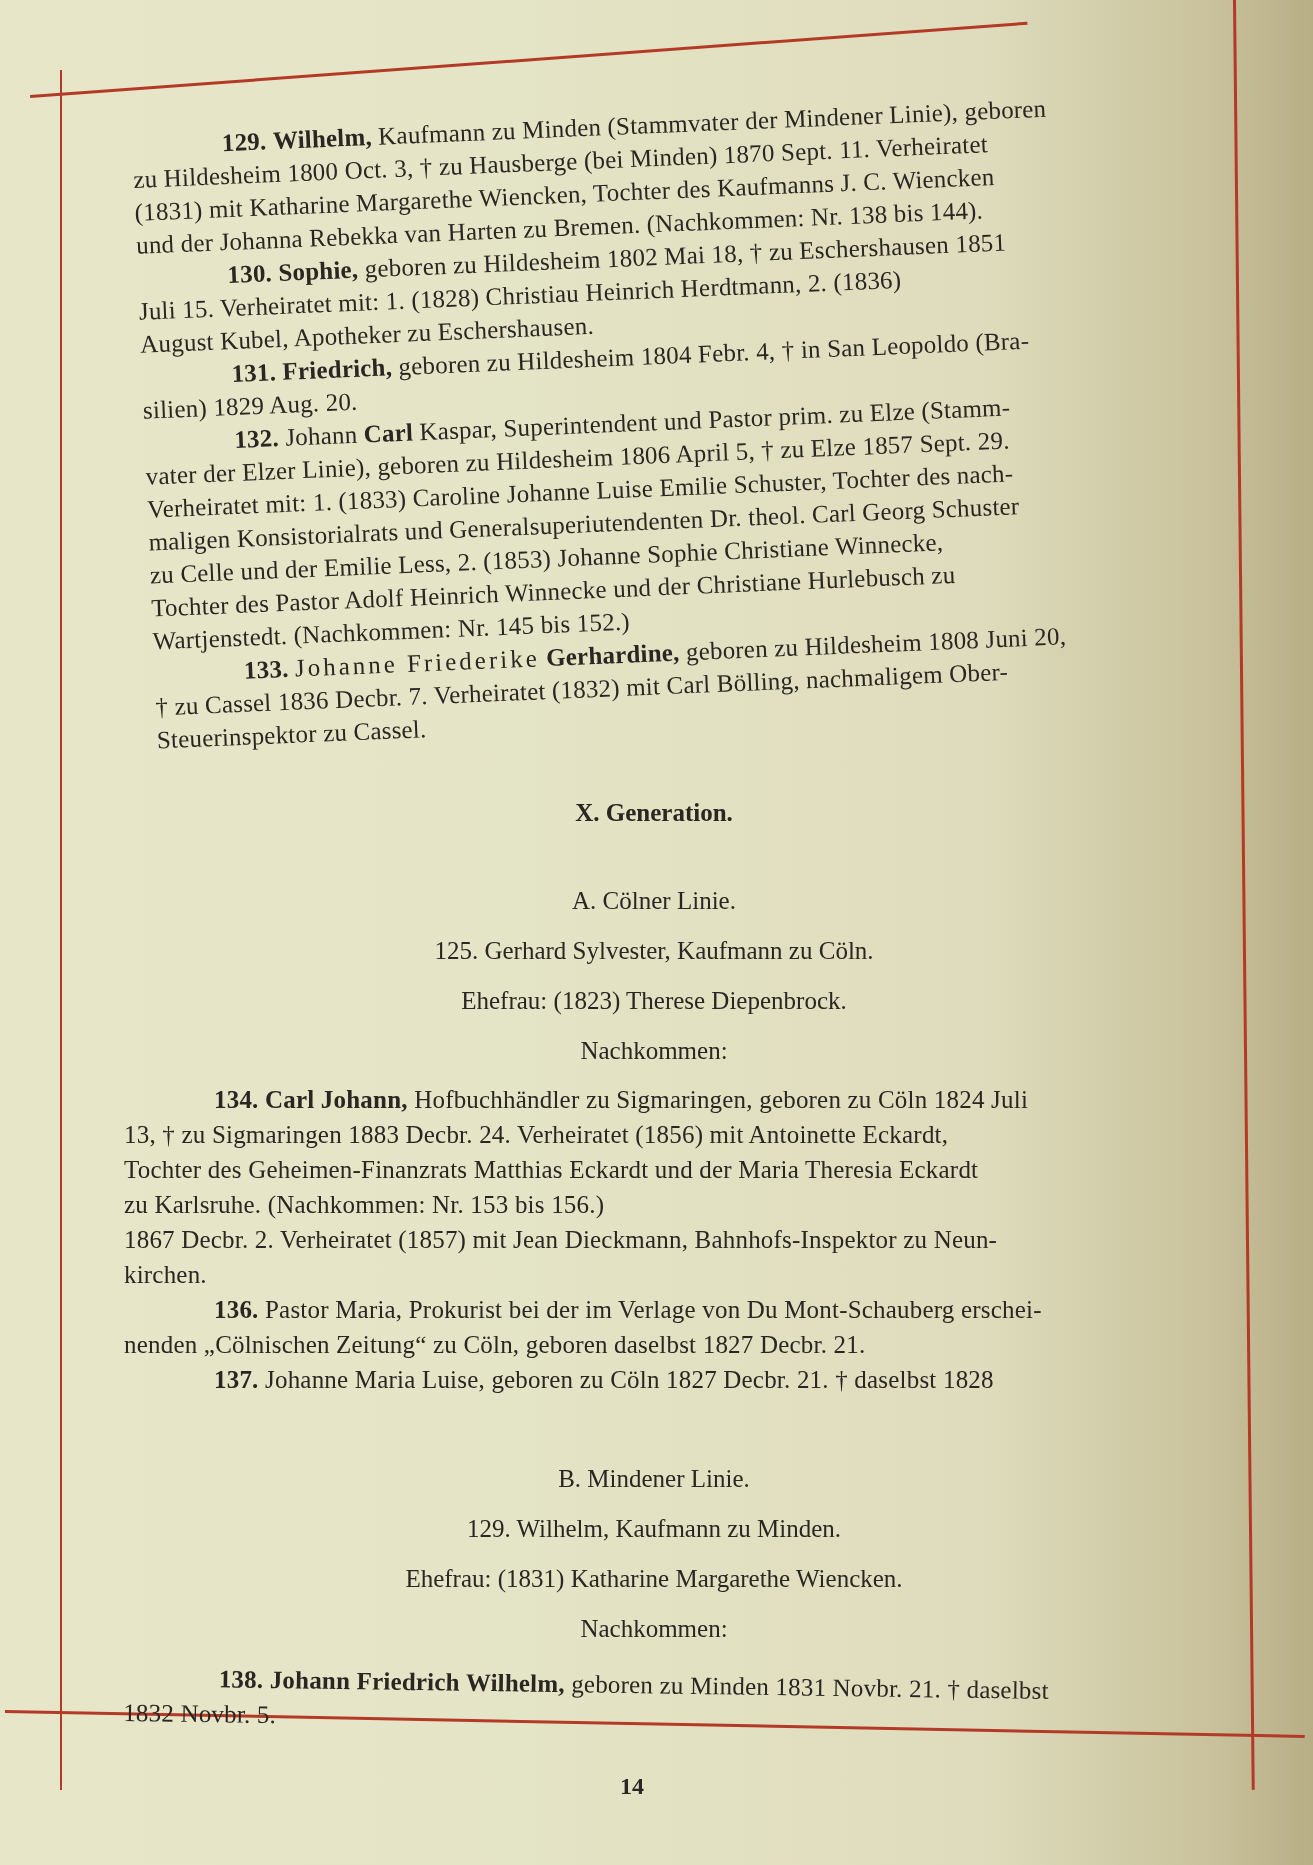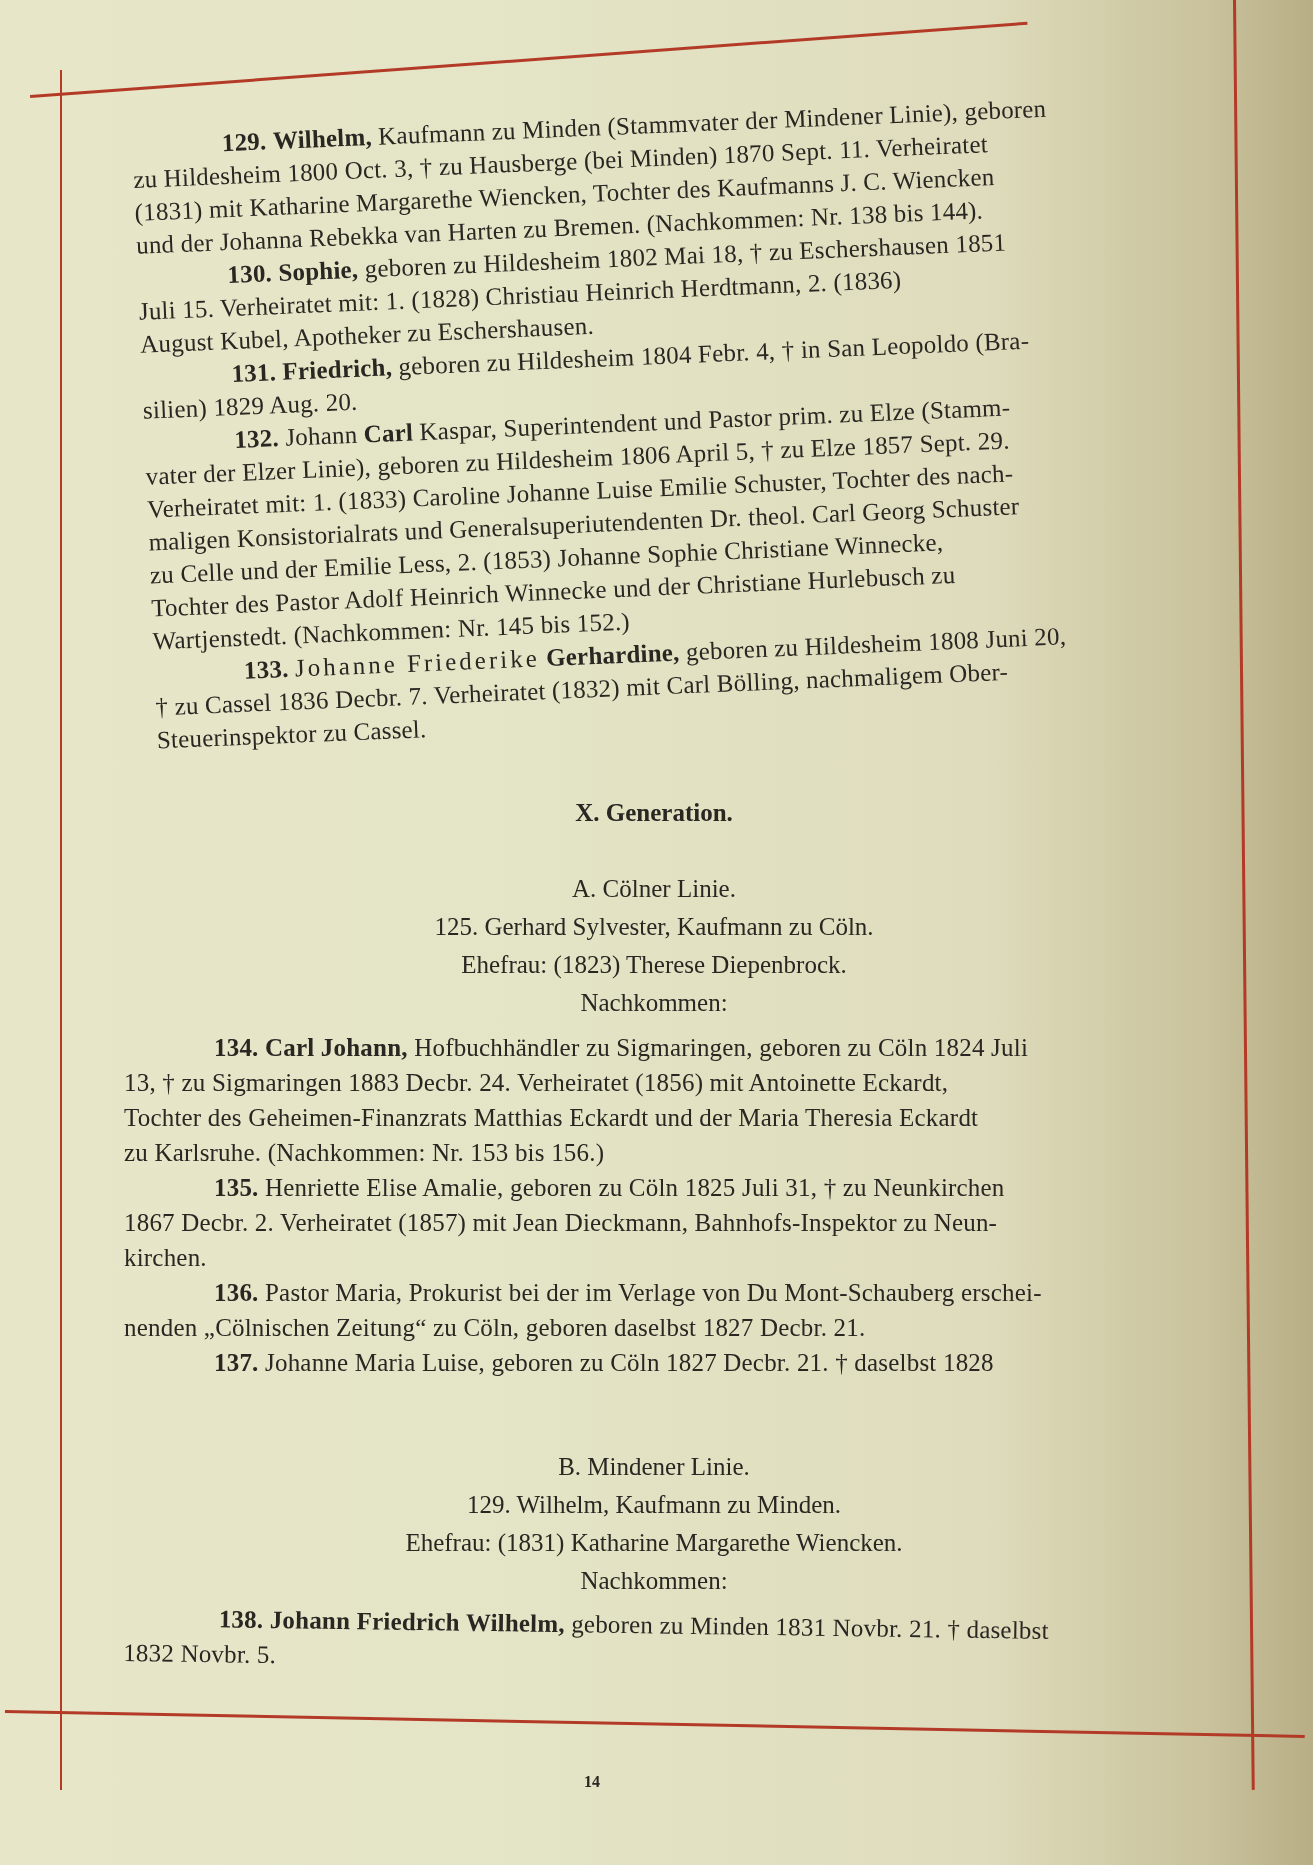--- a/index.html
+++ b/index.html
@@ -16,23 +16,23 @@
   }
   .skew-block { transform-origin: 0 0; }
   .skew-top { transform: rotate(-2.4deg) translateY(30px); }
   .line { white-space: nowrap; letter-spacing: 0.2px; }
   .indent { padding-left: 90px; }
   .num { font-weight: bold; }
   .b { font-weight: bold; }
   .sp { letter-spacing: 3px; }
   .center { text-align: center; }
   .gen-heading { font-weight: bold; font-size: 25px; margin: 58px 0 40px 0; }
-  .sub-heading { margin: 0; line-height: 38px; }
+  .sub-heading { margin: 12px; line-height: 38px; }
   .section { position: absolute; left: 124px; width: 1060px; font-size: 25px; line-height: 35px; }
-  .page-number { position: absolute; left: 584px; top: 1773px; font-size: 16px; font-weight: bold; }
+  .page-number { position: absolute; left: 620px; top: 1773px; font-size: 24px; font-weight: bold; }
 </style>
 </head>
 <body>
 
 <div class="rule" style="left:30px; top:95px; width:1000px; height:3px; transform-origin:0 0; transform:rotate(-4.2deg);"></div>
 <div class="rule" style="left:60px; top:70px; width:2px; height:1720px;"></div>
 <div class="rule" style="left:1233px; top:0px; width:3px; height:1790px; transform-origin:0 0; transform:rotate(-0.6deg);"></div>
 <div class="rule" style="left:5px; top:1710px; width:1300px; height:3px; transform-origin:0 0; transform:rotate(1.1deg);"></div>
 
 <div class="page-text">
@@ -97,25 +97,20 @@
   <div style="margin-top:8px;">
     <div class="line indent">
       <span class="num">134.</span>
       <span class="b">Carl Johann,</span>
       <span>Hofbuchhändler zu Sigmaringen, geboren zu Cöln 1824 Juli</span>
     </div>
     <div class="line">13, † zu Sigmaringen 1883 Decbr. 24. Verheiratet (1856) mit Antoinette Eckardt,</div>
     <div class="line">Tochter des Geheimen-Finanzrats Matthias Eckardt und der Maria Theresia Eckardt</div>
     <div class="line">zu Karlsruhe. (Nachkommen: Nr. 153 bis 156.)</div>
 
-    <div class="line indent">
-      <span class="num">135.</span>
-      <span>Henriette Elise Amalie,</span>
-      <span>geboren zu Cöln 1825 Juli 31, † zu Neunkirchen</span>
-    </div>
     <div class="line">1867 Decbr. 2. Verheiratet (1857) mit Jean Dieckmann, Bahnhofs-Inspektor zu Neun-</div>
     <div class="line">kirchen.</div>
 
     <div class="line indent">
       <span class="num">136.</span>
       <span>Pastor Maria,</span>
       <span>Prokurist bei der im Verlage von Du Mont-Schauberg erschei-</span>
     </div>
     <div class="line">nenden „Cölnischen Zeitung“ zu Cöln, geboren daselbst 1827 Decbr. 21.</div>
 

